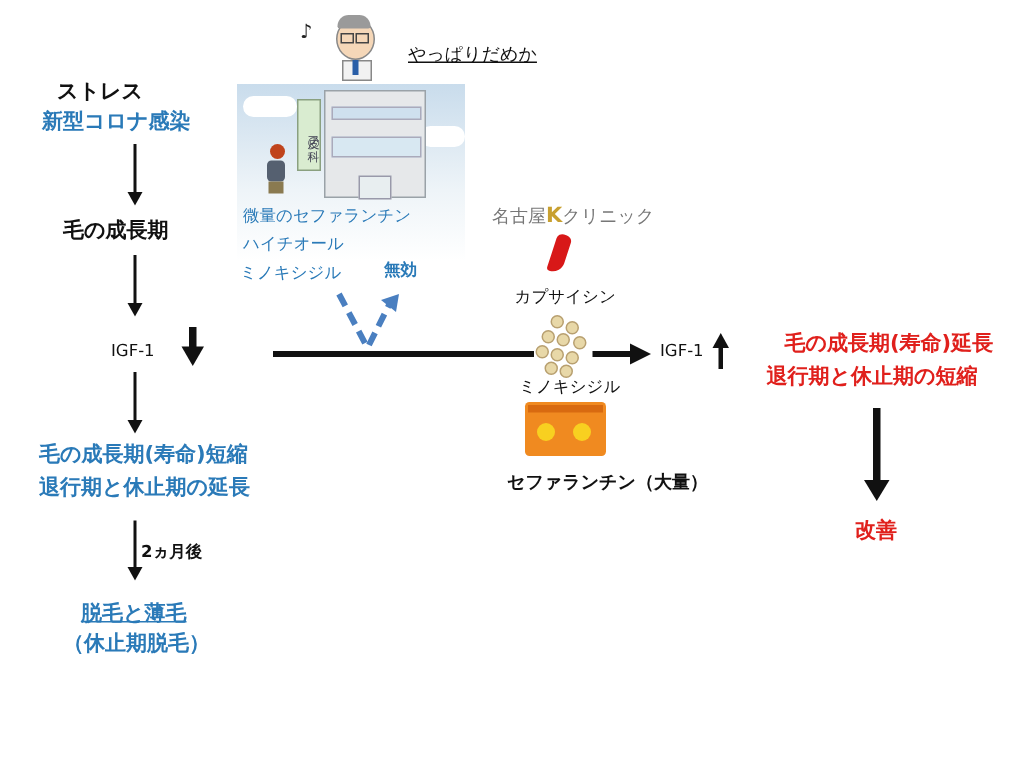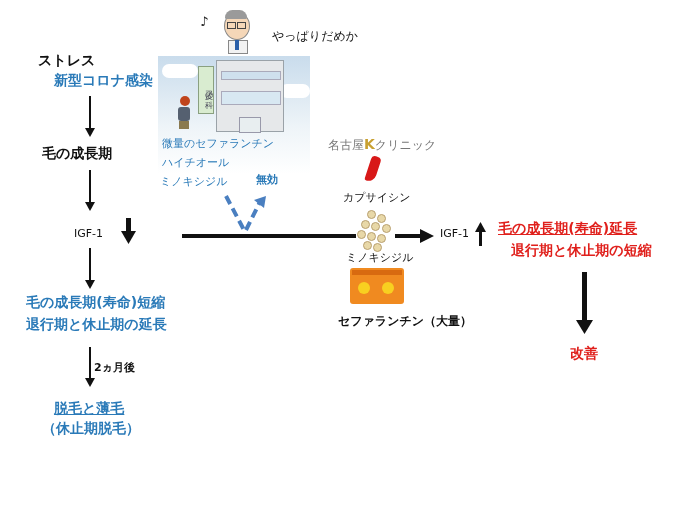--- a/index.html
+++ b/index.html
@@ -41,24 +41,24 @@
 
 <div style="position:absolute;left:220px;top:8px;width:34px;height:44px;">
   <div style="position:absolute;left:4px;top:4px;width:24px;height:26px;border-radius:50%;background:#f5d7b8;border:1px solid #888;"></div>
   <div style="position:absolute;left:5px;top:2px;width:22px;height:9px;border-radius:10px 10px 2px 2px;background:#9a9a9a;"></div>
   <div style="position:absolute;left:7px;top:14px;width:7px;height:5px;border:1px solid #444;"></div>
   <div style="position:absolute;left:17px;top:14px;width:7px;height:5px;border:1px solid #444;"></div>
   <div style="position:absolute;left:8px;top:32px;width:18px;height:12px;background:#f2f2f2;border:1px solid #888;"></div>
   <div style="position:absolute;left:15px;top:32px;width:4px;height:10px;background:#2a5fa8;"></div>
 </div>
 <div class="abs" style="left:200px;top:14px;font-size:13px;color:#222;">♪</div>
-<div class="abs t12 black" style="left:272px;top:28px;">やっぱりだめか</div>
+<div class="abs t12 black" style="left:272px;top:28px;text-decoration:underline;">やっぱりだめか</div>
 
 <div class="abs t14 bold black" style="left:38px;top:52px;text-align:center;">ストレス</div>
-<div class="abs t14 bold blue" style="left:54px;top:72px;">新型コロナ感染</div>
+<div class="abs t14 bold blue" style="left:28px;top:72px;">新型コロナ感染</div>
 <div class="abs t14 bold black" style="left:42px;top:145px;">毛の成長期</div>
 <div class="abs t13 black" style="left:74px;top:227px;">IGF-1</div>
 <div class="abs t14 bold blue" style="left:26px;top:294px;">毛の成長期(寿命)短縮</div>
 <div class="abs t14 bold blue" style="left:26px;top:316px;">退行期と休止期の延長</div>
 <div class="abs t13 bold black" style="left:94px;top:360px;">2ヵ月後</div>
 <div class="abs t14 bold blue" style="left:54px;top:400px;text-decoration:underline;">脱毛と薄毛</div>
 <div class="abs t14 bold blue" style="left:42px;top:420px;">（休止期脱毛）</div>
 
 <div class="abs t13 blue" style="left:162px;top:136px;">微量のセファランチン</div>
 <div class="abs t13 blue" style="left:162px;top:155px;">ハイチオール</div>
@@ -84,21 +84,21 @@
 </div>
 <div class="abs t11 black" style="left:346px;top:250px;">ミノキシジル</div>
 <div style="position:absolute;left:350px;top:268px;width:54px;height:36px;background:#f08a20;border-radius:3px;">
   <div style="position:absolute;left:2px;top:2px;width:50px;height:5px;background:#d86a10;"></div>
   <div style="position:absolute;left:8px;top:14px;width:12px;height:12px;border-radius:50%;background:#f8d020;"></div>
   <div style="position:absolute;left:32px;top:14px;width:12px;height:12px;border-radius:50%;background:#f8d020;"></div>
 </div>
 <div class="abs t12 black" style="left:338px;top:313px;font-weight:bold;">セファランチン（大量）</div>
 <div class="abs t13 black" style="left:440px;top:227px;">IGF-1</div>
 
-<div class="abs t14 bold red" style="left:498px;top:220px;text-decoration:underline;">毛の成長期(寿命)延長</div>
+<div class="abs t14 bold red" style="left:523px;top:220px;">毛の成長期(寿命)延長</div>
 <div class="abs t14 bold red" style="left:511px;top:242px;">退行期と休止期の短縮</div>
 <div class="abs t14 bold red" style="left:570px;top:345px;">改善</div>
 
 <svg class="overlay" width="690" height="518">
   <defs>
     <marker id="ah" markerWidth="8" markerHeight="8" refX="4" refY="4" orient="auto" markerUnits="userSpaceOnUse">
         <path d="M0,0 L8,4 L0,8 Z" fill="#111"></path>
       </marker>
   </defs>
 

